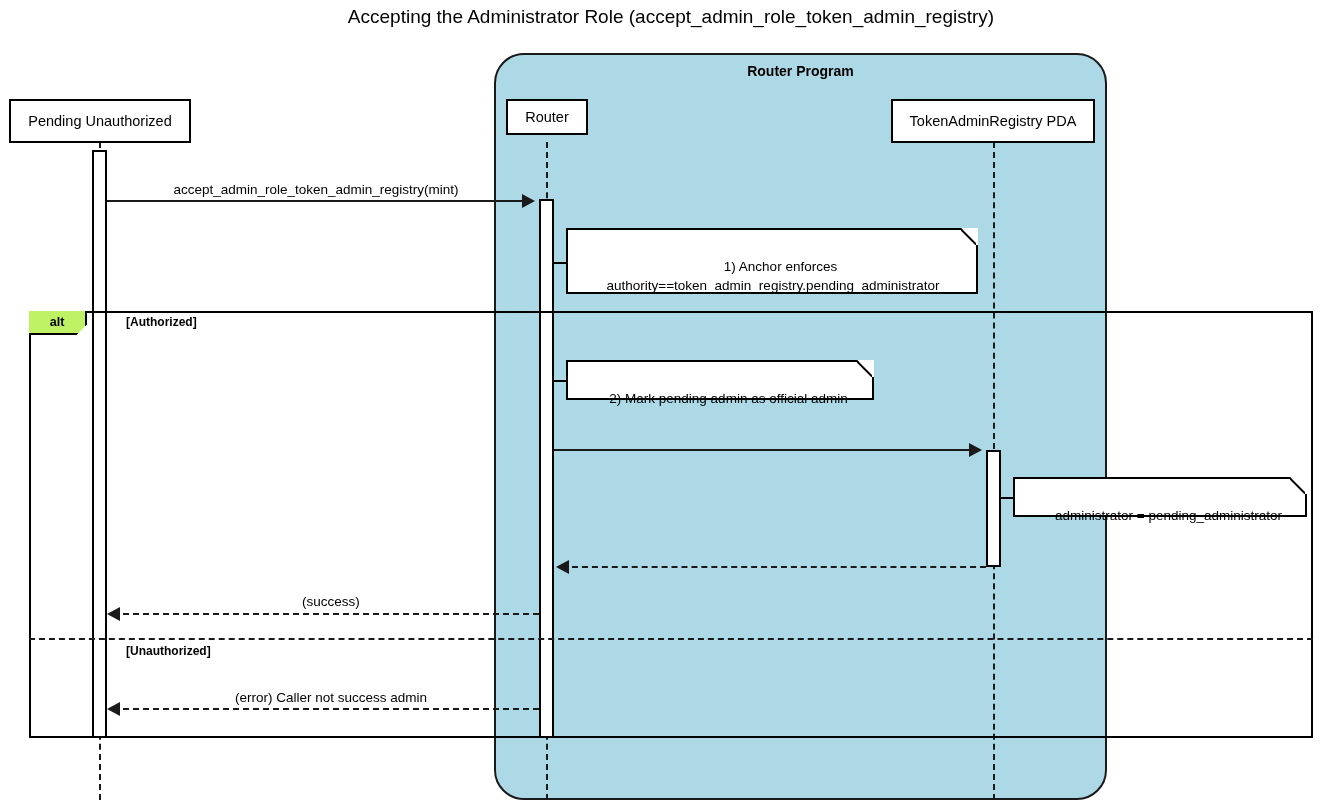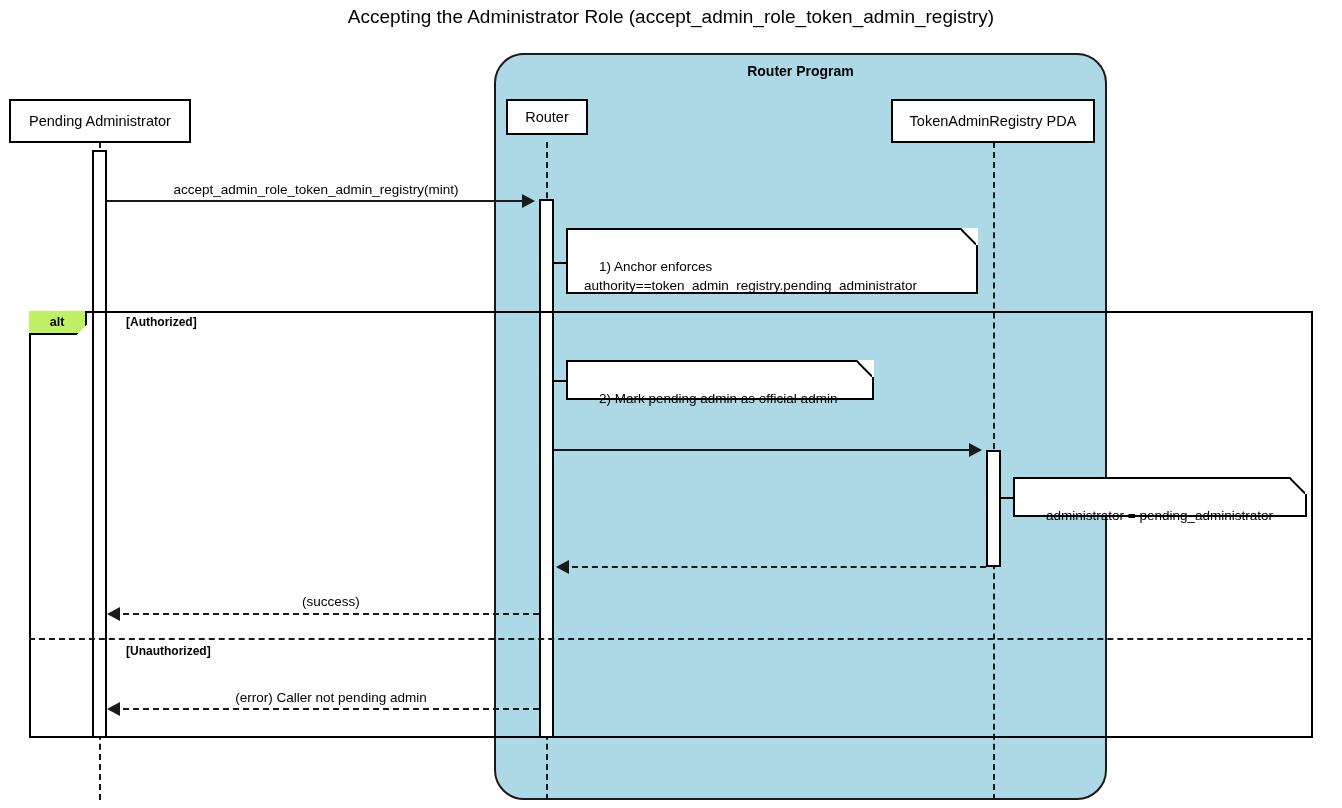--- a/index.html
+++ b/index.html
@@ -113,20 +113,21 @@
   .note {
     position: absolute;
     background: #ffffff;
     border: 2px solid #000000;
     box-sizing: border-box;
     font-size: 13.5px;
     color: #000000;
     line-height: 1.45;
     padding: 7px 14px 7px 16px;
     white-space: pre;
+    text-align: center;
   }
   .note .fold {
     position: absolute;
     top: -2px;
     right: -2px;
     width: 0; height: 0;
     border-left: 17px solid transparent;
     border-top: 17px solid #ffffff;
   }
   .note .fold-edge {
@@ -204,21 +205,21 @@
 
   <div class="group-box" style="left:494px; top:53px; width:613px; height:747px;border-radius:30px;">
     <div class="group-title">Router Program</div>
   </div>
 
   <div class="lifeline" style="left:99px; top:142px; height:658px;"></div>
   <div class="lifeline" style="left:546px; top:142px; height:658px;"></div>
   <div class="lifeline" style="left:993px; top:142px; height:658px;"></div>
 
   <div class="participant" style="left:9px; top:99px; width:182px; height:44px;">
-    <span>Pending Administrator</span>
+    <span>Pending Unauthorized</span>
   </div>
 
   <div class="participant" style="left:506px; top:99px; width:82px; height:36px;">
     <span>Router</span>
   </div>
 
   <div class="participant" style="left:891px; top:99px; width:204px; height:44px;">
     <span>TokenAdminRegistry PDA</span>
   </div>
 
@@ -268,15 +269,15 @@
 
   <div class="msg-line dashed" style="left:123px; top:613px; width:416px;"></div>
   <div class="arrowhead-left" style="left:107px; top:607px;"></div>
   <div class="msg-label" style="left:123px; top:594px; width:416px;">(success)</div>
 
   <div class="frag-divider" style="left:29px; top:638px; width:1284px;"></div>
   <div class="frag-guard" style="left:107px; top:644px;">[Unauthorized]</div>
 
   <div class="msg-line dashed" style="left:123px; top:708px; width:416px;"></div>
   <div class="arrowhead-left" style="left:107px; top:702px;"></div>
-  <div class="msg-label" style="left:123px; top:690px; width:416px;">(error) Caller not pending admin</div>
+  <div class="msg-label" style="left:123px; top:690px; width:416px;">(error) Caller not success admin</div>
 
 </div>
 
 </body></html>

